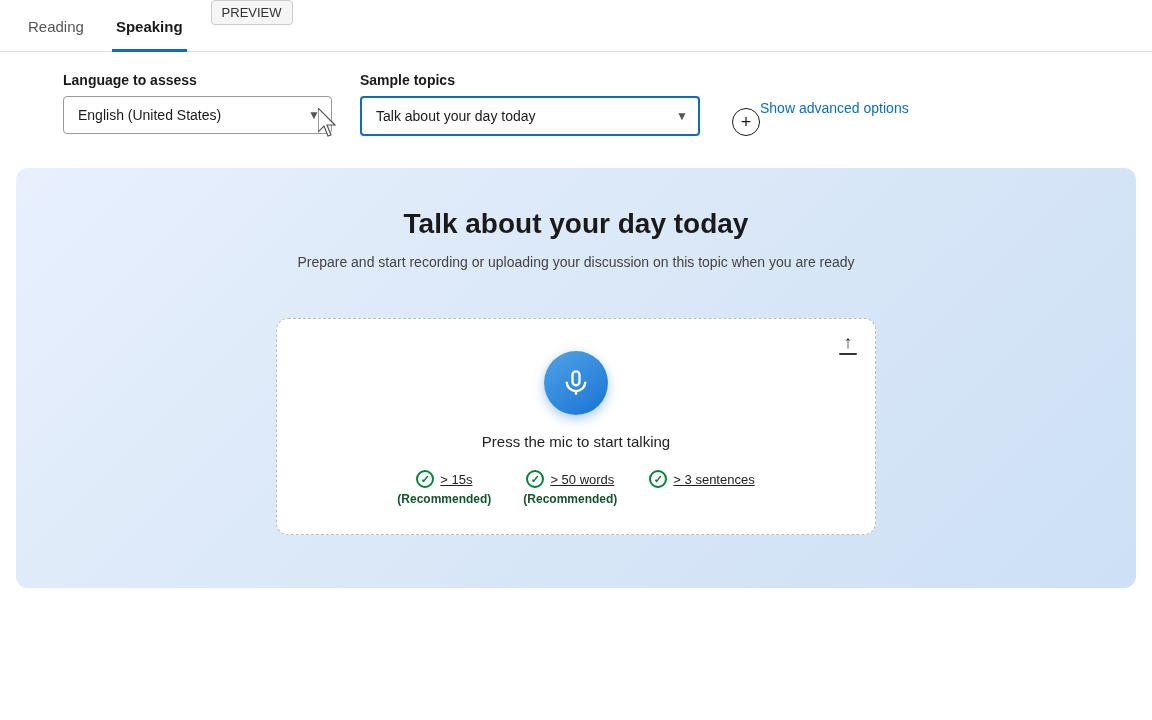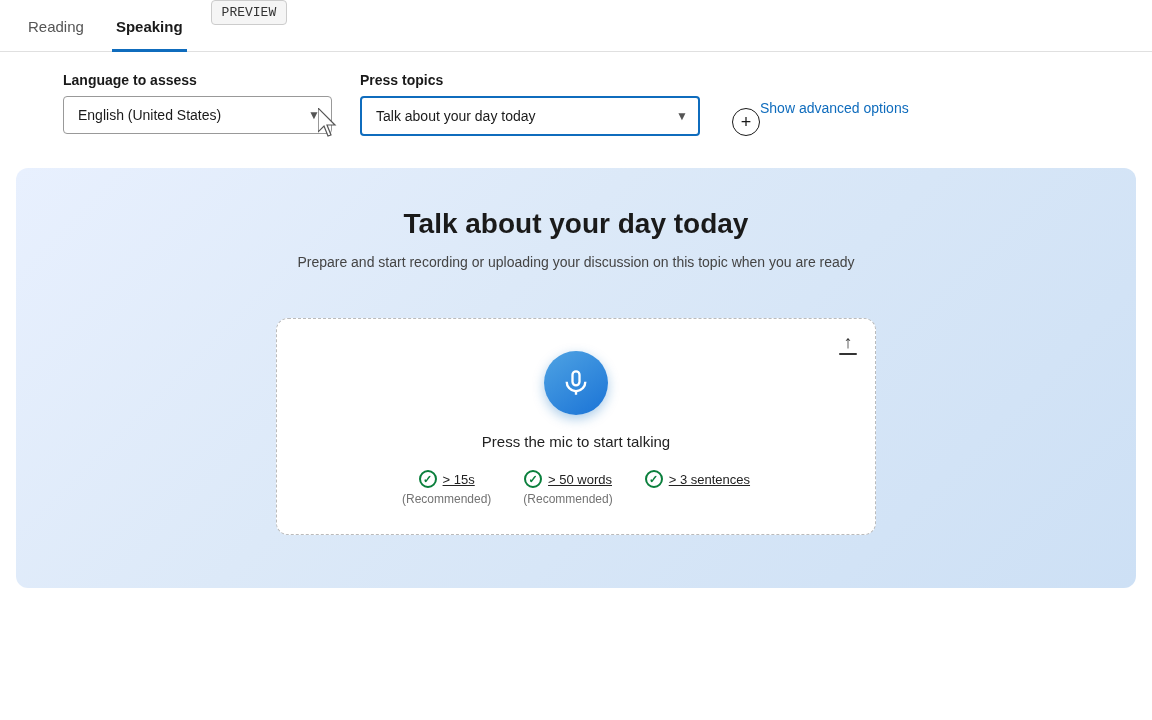--- a/index.html
+++ b/index.html
@@ -38,21 +38,20 @@
     }
     .tab-preview {
       font-size: 13px;
       padding: 4px 10px;
       border: 1px solid #ccc;
       border-radius: 4px;
       color: #333;
       background: #f5f5f5;
       cursor: pointer;
       font-weight: 500;
-      font-family: Liberation Mono, monospace;
     }
 
     
     .controls {
       padding: 20px 24px 8px;
       display: flex;
       flex-direction: row;
       margin-left: 39px;
     }
     .controls-row {
@@ -266,21 +265,22 @@
       color: #0a7f3c;
       font-weight: 700;
     }
     .req-label {
       font-size: 13px;
       color: #222;
       text-decoration: underline;
     }
     .req-sub {
       font-size: 12px;
-      color: #737373;
+      color: #14532d;
+      font-weight: bold;
     }
 
     
     .cursor {
       position: absolute;
       width: 24px;
       height: 32px;
       pointer-events: none;
       z-index: 999;
     }
@@ -309,21 +309,21 @@
         </select>
         <span class="select-arrow">▼</span>
 
         <svg class="cursor" style="position:absolute;right:-10px;top:12px;" viewBox="0 0 24 32">
           <path d="M0 0 L0 24 L6 18 L10 28 L13 27 L9 17 L17 17 Z" fill="white" stroke="#555" stroke-width="1.2"></path>
         </svg>
       </div>
     </div>
 
     <div class="control-group">
-      <label class="control-label">Press topics</label>
+      <label class="control-label">Sample topics</label>
       <div class="select-wrapper">
         <select class="select-topic">
           <option>Talk about your day today</option>
           <option>Describe your favorite hobby</option>
           <option>Talk about a recent trip</option>
           <option>Discuss a book you read</option>
         </select>
         <span class="select-arrow">▼</span>
       </div>
     </div>

